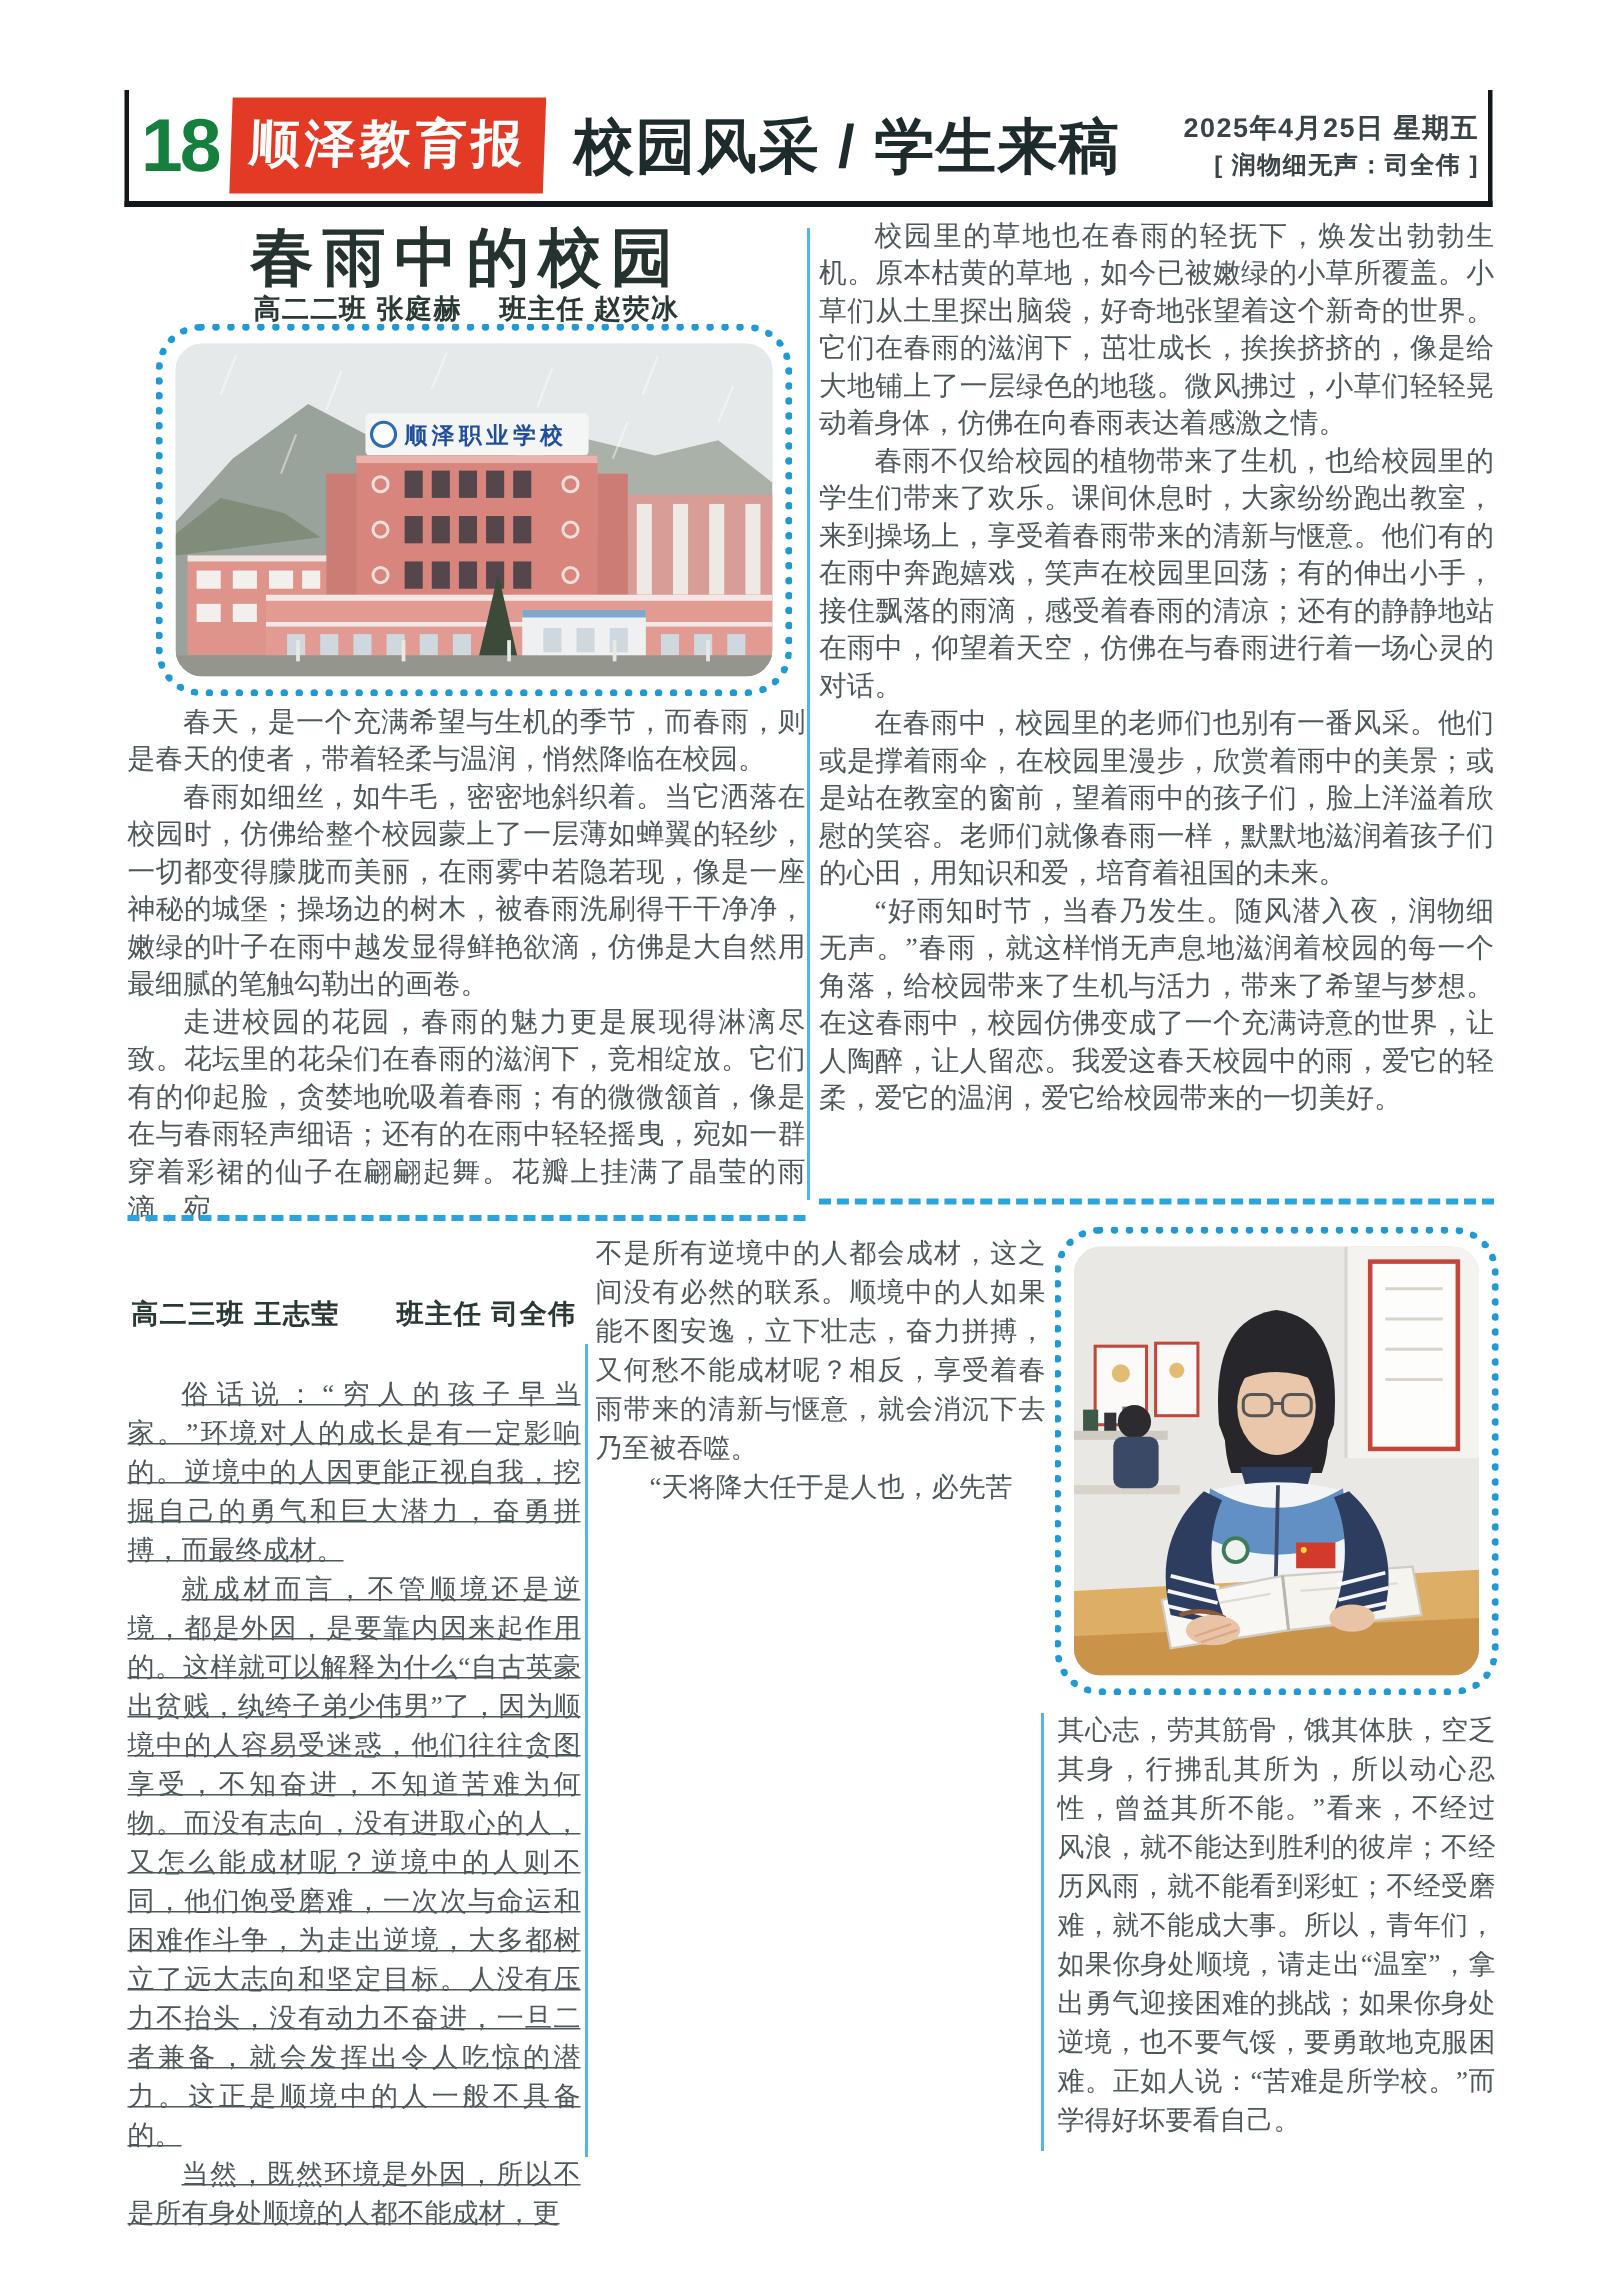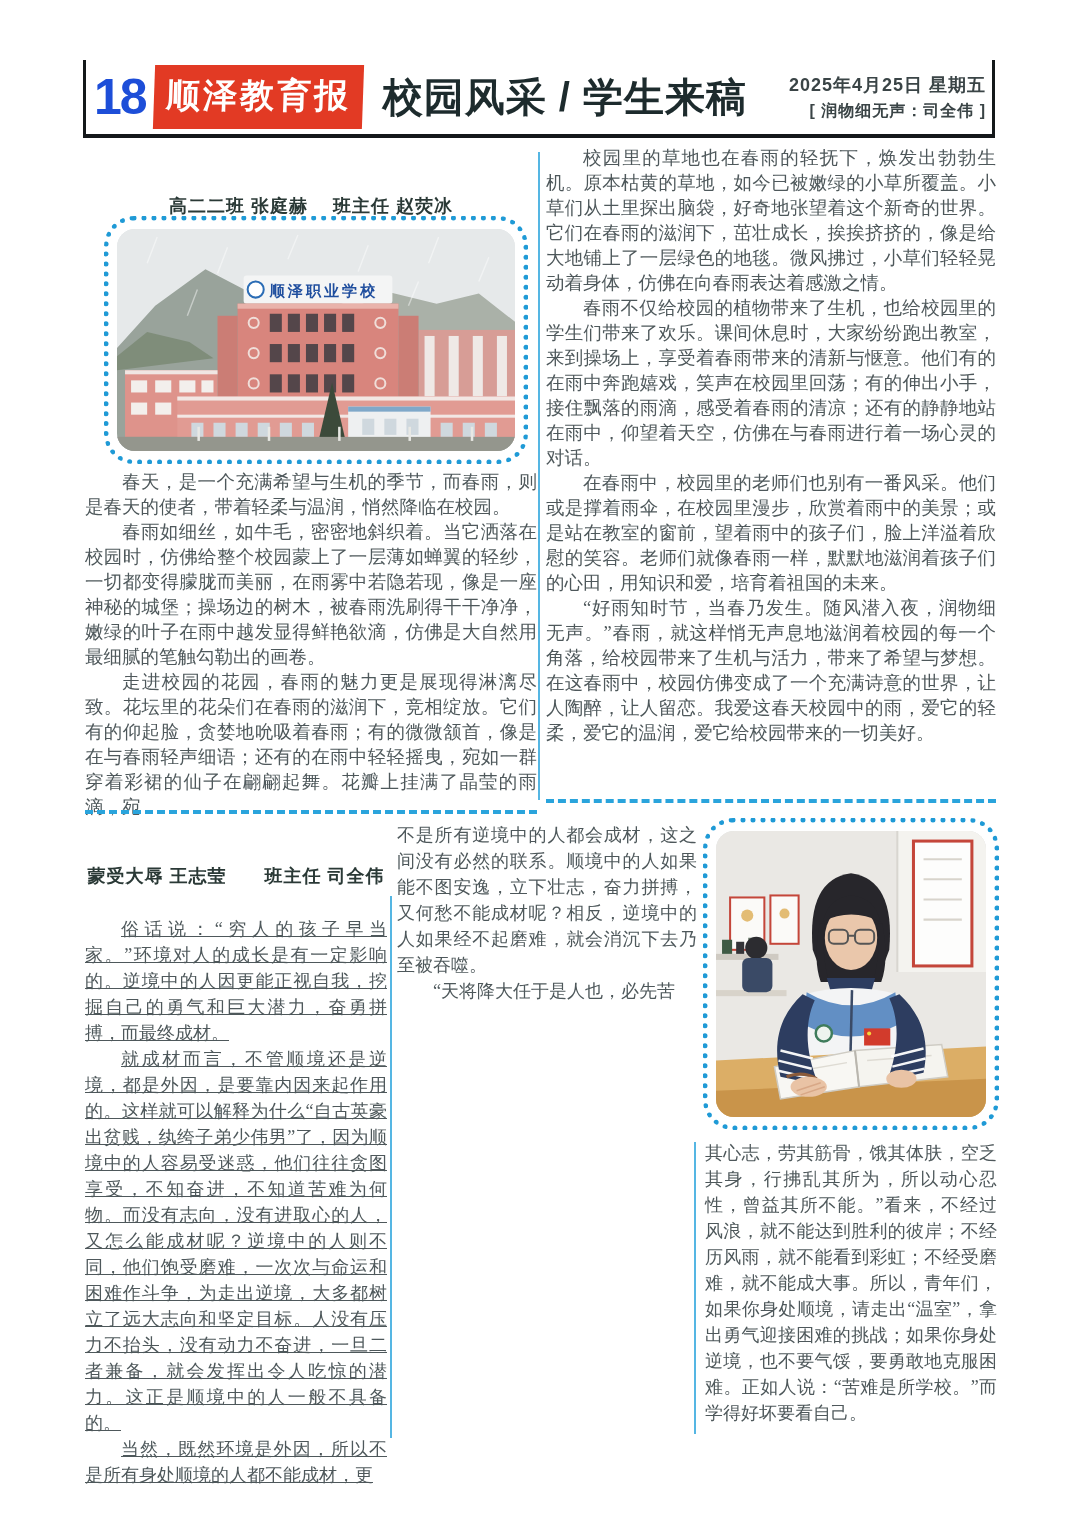--- a/index.html
+++ b/index.html
@@ -8,21 +8,21 @@
     margin:0 auto;overflow:hidden;
     font-family:"Liberation Serif","DejaVu Serif",serif;
   }
   
   .header{
     position:absolute;left:83px;top:60px;width:912px;height:78px;
     border-left:3px solid #14181a;border-right:3px solid #14181a;border-bottom:4px solid #14181a;
     display:flex;align-items:center;box-sizing:border-box;
     font-family:"Liberation Sans","DejaVu Sans",sans-serif;
   }
-  .pagenum{font-size:50px;font-weight:bold;color:#1d4ed8;margin-left:8px;letter-spacing:-2px;}
+  .pagenum{font-size:50px;font-weight:bold;color:#15803d;margin-left:8px;letter-spacing:-2px;}
   .masthead{
     margin-left:8px;background:#e23a24;color:#ffffff;
     font-size:34px;font-weight:bold;letter-spacing:3px;
     padding:8px 12px 10px 12px;transform:skewX(-2deg);
     font-family:"Liberation Serif",serif;
   }
   .section-title{font-size:40px;font-weight:bold;color:#1d2b2d;margin-left:20px;letter-spacing:1px;}
   .header-right{margin-left:auto;text-align:right;margin-right:6px;line-height:1.5;}
   .date-line{font-size:18px;font-weight:bold;color:#3a4446;letter-spacing:1px;}
   .editor-line{font-size:16px;font-weight:bold;color:#3a4446;letter-spacing:1px;}
@@ -62,20 +62,21 @@
   <div class="header">
     <div class="pagenum">18</div>
     <div class="masthead">顺泽教育报</div>
     <div class="section-title">校园风采 / 学生来稿</div>
     <div class="header-right">
       <div class="date-line">2025年4月25日 星期五</div>
       <div class="editor-line">[ 润物细无声：司全伟 ]</div>
     </div>
   </div>
 
+  <div class="art-title" style="left:85px;top:144px;width:452px;font-size:42px;">春雨中的校园</div>
   <div class="art-byline" style="left:85px;top:194px;width:452px;">高二二班 张庭赫　 班主任 赵荧冰</div>
 
   <div class="photo-frame" style="left:104px;top:216px;width:424px;height:248px;">
     <div class="photo-inner">
       <svg viewBox="0 0 396 220" preserveAspectRatio="none">
 
         <rect x="0" y="0" width="396" height="220" fill="#e6e9ea"></rect>
 
         <path d="M0,118 L38,76 L88,40 L138,66 L178,48 L228,76 L396,100 L396,220 L0,220 Z" fill="#99a39b"></path>
         <path d="M210,92 L268,62 L318,74 L360,64 L396,92 L396,130 L210,130 Z" fill="#aab1a8"></path>
@@ -188,29 +189,29 @@
       <p class="par">春雨不仅给校园的植物带来了生机，也给校园里的学生们带来了欢乐。课间休息时，大家纷纷跑出教室，来到操场上，享受着春雨带来的清新与惬意。他们有的在雨中奔跑嬉戏，笑声在校园里回荡；有的伸出小手，接住飘落的雨滴，感受着春雨的清凉；还有的静静地站在雨中，仰望着天空，仿佛在与春雨进行着一场心灵的对话。</p>
       <p class="par">在春雨中，校园里的老师们也别有一番风采。他们或是撑着雨伞，在校园里漫步，欣赏着雨中的美景；或是站在教室的窗前，望着雨中的孩子们，脸上洋溢着欣慰的笑容。老师们就像春雨一样，默默地滋润着孩子们的心田，用知识和爱，培育着祖国的未来。</p>
       <p class="par">“好雨知时节，当春乃发生。随风潜入夜，润物细无声。”春雨，就这样悄无声息地滋润着校园的每一个角落，给校园带来了生机与活力，带来了希望与梦想。在这春雨中，校园仿佛变成了一个充满诗意的世界，让人陶醉，让人留恋。我爱这春天校园中的雨，爱它的轻柔，爱它的温润，爱它给校园带来的一切美好。</p>
     </div>
 
   <div class="vdiv" style="left:538px;top:152px;height:648px;"></div>
 
   <div class="hdash" style="left:85px;top:810px;width:452px;"></div>
   <div class="hdash" style="left:546px;top:799px;width:450px;"></div>
 
-  <div class="art-byline" style="left:85px;top:864px;width:302px;">蒙受大辱 王志莹　　班主任 司全伟</div>
+  <div class="art-byline" style="left:85px;top:864px;width:302px;">高二三班 王志莹　　班主任 司全伟</div>
 
   <div class="coltext a2" style="left:85px;top:916px;width:302px;text-decoration:underline;">
       <p class="par">俗话说：“穷人的孩子早当家。”环境对人的成长是有一定影响的。逆境中的人因更能正视自我，挖掘自己的勇气和巨大潜力，奋勇拼搏，而最终成材。</p>
       <p class="par">就成材而言，不管顺境还是逆境，都是外因，是要靠内因来起作用的。这样就可以解释为什么“自古英豪出贫贱，纨绔子弟少伟男”了，因为顺境中的人容易受迷惑，他们往往贪图享受，不知奋进，不知道苦难为何物。而没有志向，没有进取心的人，又怎么能成材呢？逆境中的人则不同，他们饱受磨难，一次次与命运和困难作斗争，为走出逆境，大多都树立了远大志向和坚定目标。人没有压力不抬头，没有动力不奋进，一旦二者兼备，就会发挥出令人吃惊的潜力。这正是顺境中的人一般不具备的。</p>
       <p class="par">当然，既然环境是外因，所以不是所有身处顺境的人都不能成材，更</p>
     </div>
   <div class="coltext a2" style="left:397px;top:822px;width:300px;">
-      <p class="par noind">不是所有逆境中的人都会成材，这之间没有必然的联系。顺境中的人如果能不图安逸，立下壮志，奋力拼搏，又何愁不能成材呢？相反，逆境中的人如果经不起磨难，就会消沉下去乃至被吞噬。</p>
+      <p class="par noind">不是所有逆境中的人都会成材，这之间没有必然的联系。顺境中的人如果能不图安逸，立下壮志，奋力拼搏，又何愁不能成材呢？相反，享受着春雨带来的清新与惬意，就会消沉下去乃至被吞噬。</p>
       <p class="par">“天将降大任于是人也，必先苦</p>
     </div>
   <div class="coltext a2" style="left:705px;top:1140px;width:292px;">
       <p class="par noind">其心志，劳其筋骨，饿其体肤，空乏其身，行拂乱其所为，所以动心忍性，曾益其所不能。”看来，不经过风浪，就不能达到胜利的彼岸；不经历风雨，就不能看到彩虹；不经受磨难，就不能成大事。所以，青年们，如果你身处顺境，请走出“温室”，拿出勇气迎接困难的挑战；如果你身处逆境，也不要气馁，要勇敢地克服困难。正如人说：“苦难是所学校。”而学得好坏要看自己。</p>
     </div>
 
   <div class="vdiv" style="left:390px;top:896px;height:542px;"></div>
   <div class="vdiv" style="left:694px;top:1142px;height:292px;"></div>
 
   <div class="photo-frame" style="left:703px;top:818px;width:296px;height:312px;">

